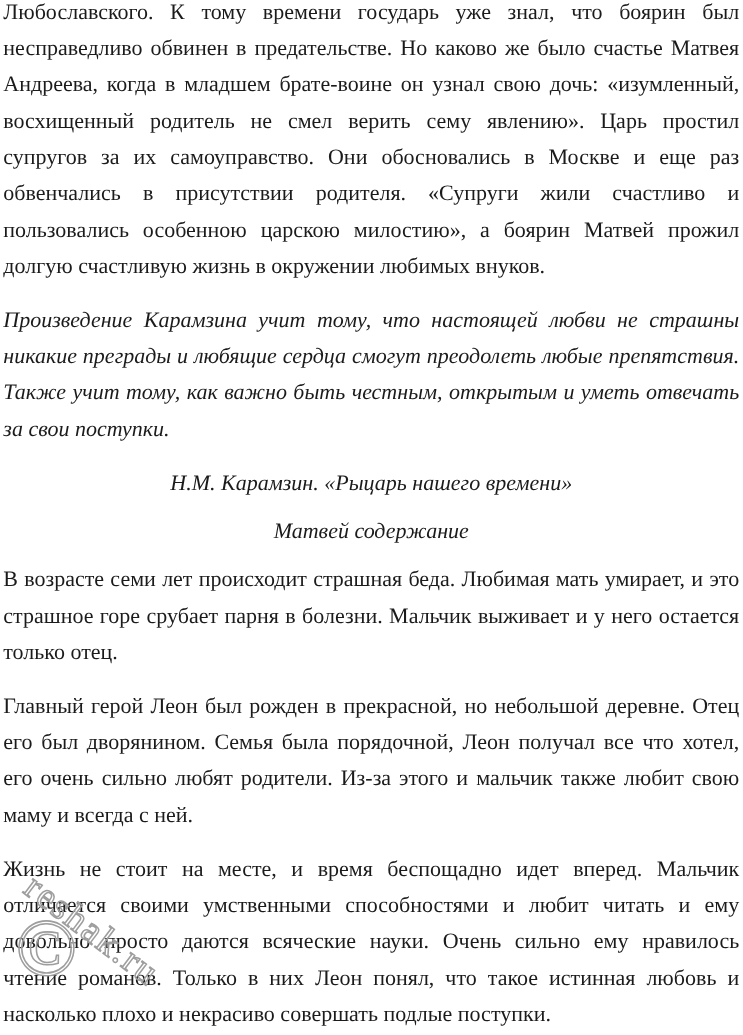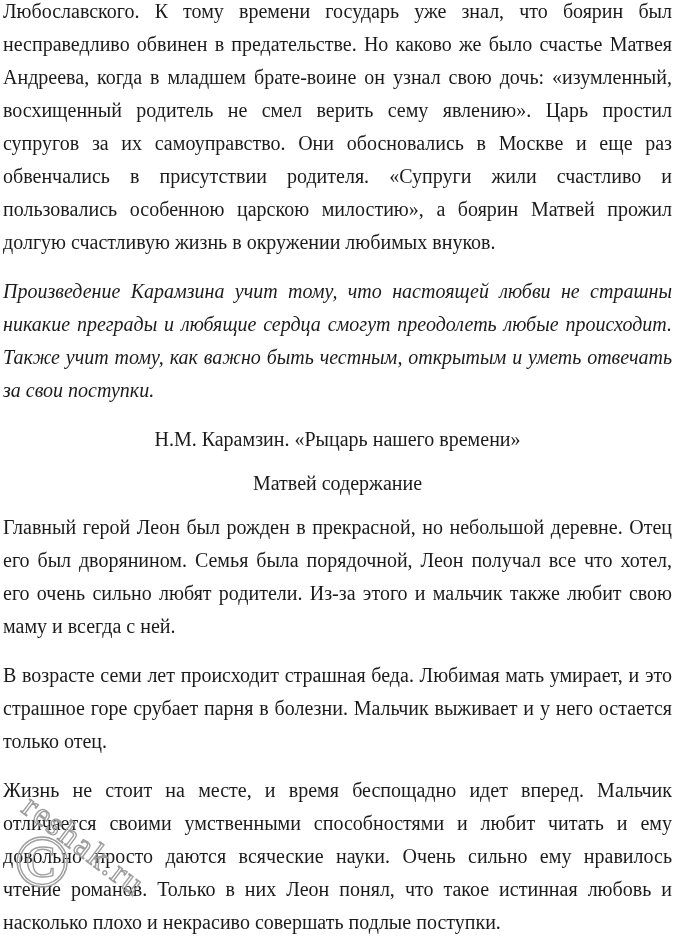--- a/index.html
+++ b/index.html
@@ -28,20 +28,21 @@
     hyphens: none;
   }
   .doc p.first {
     margin-top: -5px;
   }
   .doc p.italic-para {
     font-style: italic;
   }
   .doc p.center-head {
     text-align: center;
+    font-style: italic;
     margin-bottom: 11px;
   }
   .doc p.last {
     margin-bottom: 16px;
   }
   .watermark {
     position: absolute;
     left: 2px;
     top: 788px;
     width: 175px;
@@ -49,25 +50,25 @@
     pointer-events: none;
     z-index: 5;
   }
 </style>
 </head>
 <body>
 
 <div class="page">
   <div class="doc">
     <p class="first">Любославского. К тому времени государь уже знал, что боярин был несправедливо обвинен в предательстве. Но каково же было счастье Матвея Андреева, когда в младшем брате-воине он узнал свою дочь: «изумленный, восхищенный родитель не смел верить сему явлению». Царь простил супругов за их самоуправство. Они обосновались в Москве и еще раз обвенчались в присутствии родителя. «Супруги жили счастливо и пользовались особенною царскою милостию», а боярин Матвей прожил долгую счастливую жизнь в окружении любимых внуков.</p>
-    <p class="italic-para">Произведение Карамзина учит тому, что настоящей любви не страшны никакие преграды и любящие сердца смогут преодолеть любые происходит. Также учит тому, как важно быть честным, открытым и уметь отвечать за свои поступки.</p>
+    <p class="italic-para">Произведение Карамзина учит тому, что настоящей любви не страшны никакие преграды и любящие сердца смогут преодолеть любые препятствия. Также учит тому, как важно быть честным, открытым и уметь отвечать за свои поступки.</p>
     <p class="center-head">Н.М. Карамзин. «Рыцарь нашего времени»</p>
     <p class="center-head">Матвей содержание</p>
+    <p>В возрасте семи лет происходит страшная беда. Любимая мать умирает, и это страшное горе срубает парня в болезни. Мальчик выживает и у него остается только отец.</p>
     <p>Главный герой Леон был рожден в прекрасной, но небольшой деревне. Отец его был дворянином. Семья была порядочной, Леон получал все что хотел, его очень сильно любят родители. Из-за этого и мальчик также любит свою маму и всегда с ней.</p>
-    <p>В возрасте семи лет происходит страшная беда. Любимая мать умирает, и это страшное горе срубает парня в болезни. Мальчик выживает и у него остается только отец.</p>
     <p class="last">Жизнь не стоит на месте, и время беспощадно идет вперед. Мальчик отличается своими умственными способностями и любит читать и ему довольно просто даются всяческие науки. Очень сильно ему нравилось чтение романов. Только в них Леон понял, что такое истинная любовь и насколько плохо и некрасиво совершать подлые поступки.</p>
   </div>
 
   <svg class="watermark" viewBox="0 0 175 140" xmlns="http://www.w3.org/2000/svg">
     <g>
       <text x="12" y="103" font-family="Liberation Serif, DejaVu Serif, serif" font-size="74" fill="none" stroke="#9e9e9e" stroke-width="1.4">©</text>
     </g>
     <g transform="rotate(37 18 28)">
       <text x="18" y="28" font-family="Liberation Serif, DejaVu Serif, serif" font-size="34" letter-spacing="2" fill="none" stroke="#9e9e9e" stroke-width="1.4">reshak.ru</text>
     </g>

